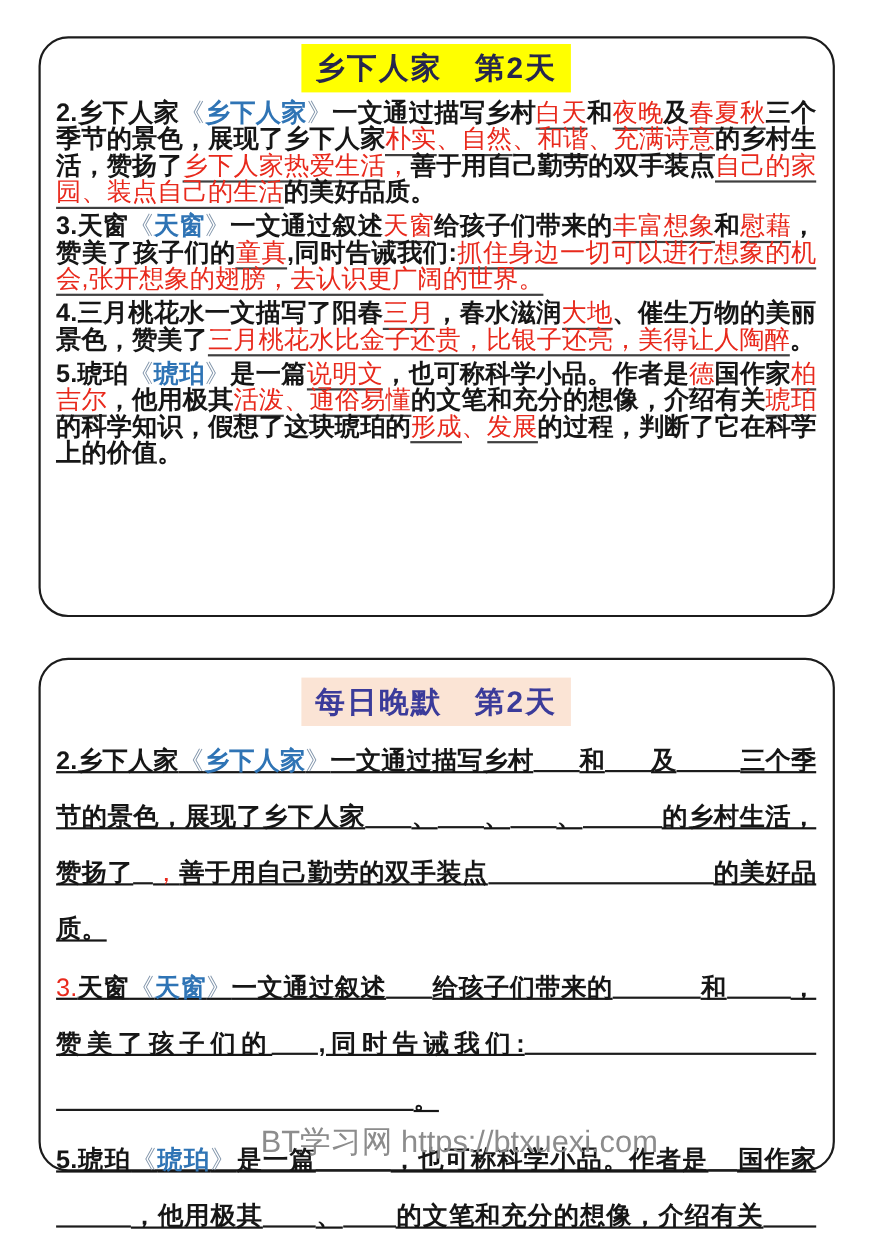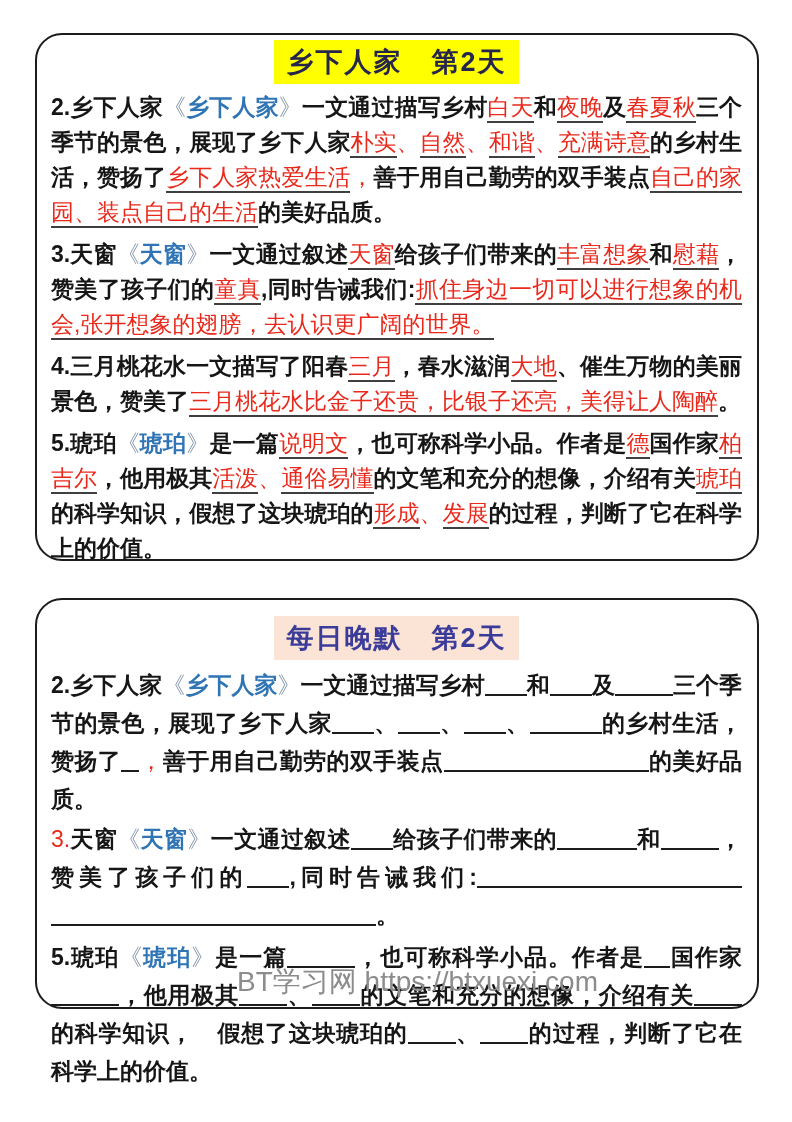--- a/index.html
+++ b/index.html
@@ -26,47 +26,47 @@
     border:2.5px solid var(--border-black);
     border-radius:27px;
     background:#ffffff;
   }
   .card.morning{
     height:528px;
     padding:5px 15px 6px 14px;
     margin-bottom:37px;
   }
   .card.evening{
-    height:411px;
+    height:467px;
     padding:16px 15px 6px 14px;
     position:relative;
   }
   .card-title{
     text-align:center;
     margin:0 0 6px 0;
     line-height:40px;
   }
   .hl{
     display:inline-block;
     font-size:27px;
     font-weight:bold;
     letter-spacing:2px;
     padding:2px 12px;
   }
   .morning .hl{background:var(--morning-hl);color:var(--morning-title);}
   .evening .hl{background:var(--evening-hl);color:var(--evening-title);}
   p.runline{
     margin:0 0 7px 0;
     font-size:23px;
-    line-height:35px;
+    line-height:24px;
     font-weight:700;
     color:var(--body-black);
     text-align:justify;
   }
-  .evening p.runline{line-height:38px;margin-bottom:2px;}
+  .evening p.runline{line-height:51px;margin-bottom:2px;text-decoration:underline;}
   .evening p.gap-after{margin-bottom:4px;}
   .run{white-space:pre-wrap;}
   .run-r{
     color:var(--answer-red);
     font-weight:400;
     border-bottom:2px solid #3f3f3f;
     padding-bottom:1px;
     -webkit-box-decoration-break:clone;
     box-decoration-break:clone;
   }

